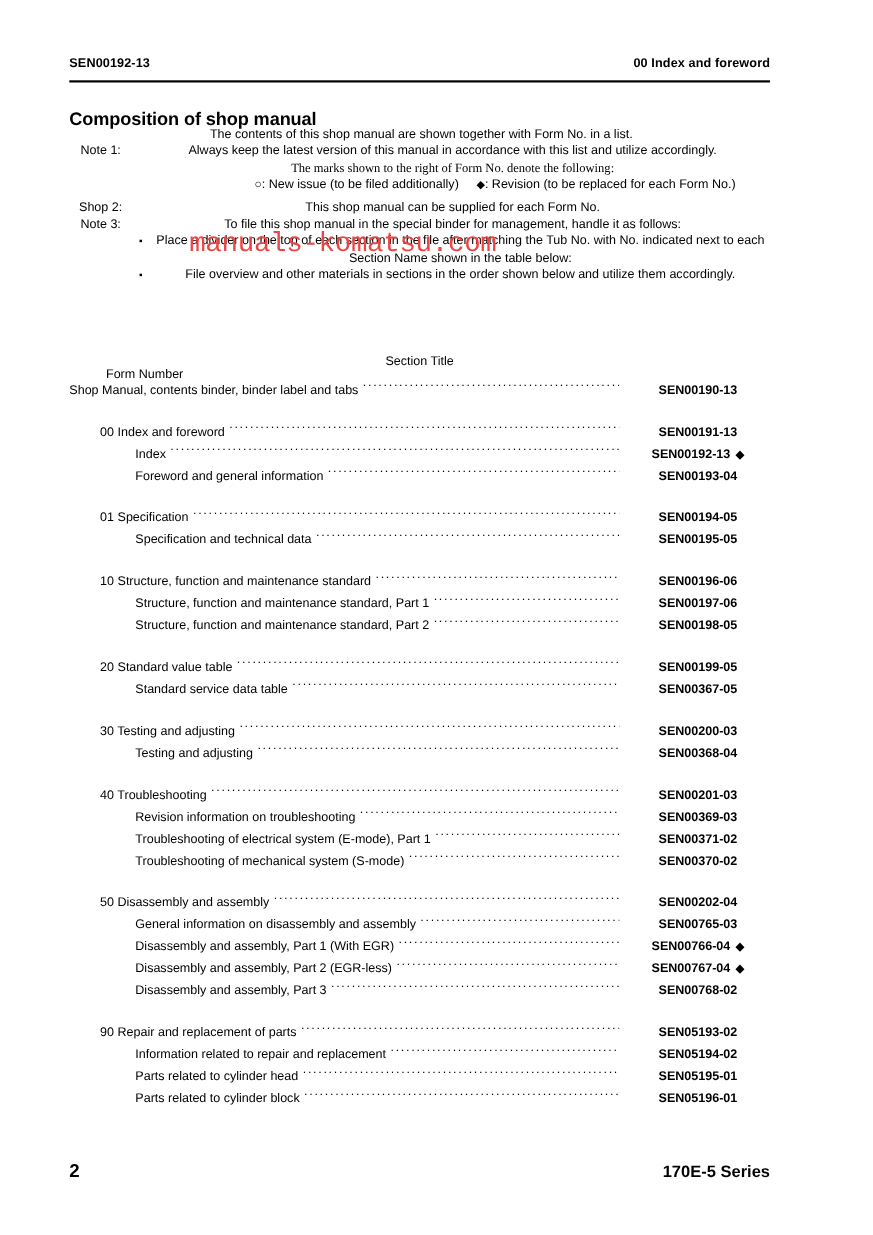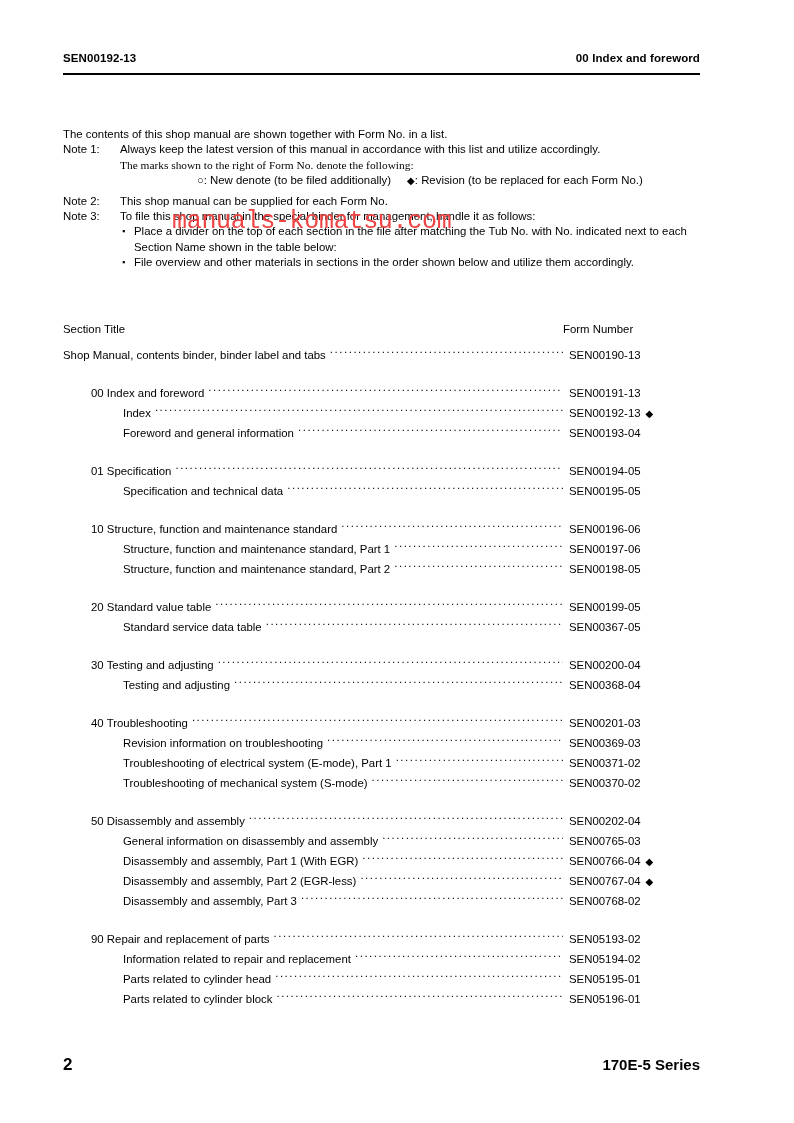--- a/index.html
+++ b/index.html
@@ -10,20 +10,21 @@
   body {
     font-family: "Liberation Sans", sans-serif;
     color: #000000;
   }
   #page {
     position: relative;
     width: 794px;
     height: 1123px;
     background: #ffffff;
     overflow: hidden;
+    text-align: center;
   }
 
   
   .header {
     position: absolute;
     left: 63px;
     top: 52px;
     width: 637px;
     display: flex;
     justify-content: space-between;
@@ -48,21 +49,21 @@
     top: 100px;
     font-size: 16.5px;
     font-weight: bold;
     letter-spacing: -0.1px;
   }
 
   
   .intro {
     position: absolute;
     left: 63px;
-    top: 127px;
+    top: 115px;
     width: 640px;
     font-size: 11.4px;
     line-height: 15.4px;
   }
   .intro-line {
     white-space: nowrap;
   }
   .note-row {
     display: flex;
     align-items: flex-start;
@@ -128,20 +129,21 @@
     position: absolute;
     left: 63px;
     top: 323px;
     width: 637px;
     font-size: 11.4px;
   }
   .toc-head {
     display: flex;
     margin-bottom: 0;
     height: 22px;
+    flex-direction: column;
   }
   .toc-head .col-title { flex: 1 1 auto; }
   .toc-head .col-form {
     flex: 0 0 137px;
     width: 137px;
   }
 
   .toc-row {
     display: flex;
     align-items: baseline;
@@ -167,20 +169,21 @@
     letter-spacing: 1.55px;
     font-size: 11.4px;
     color: #000;
     white-space: nowrap;
   }
   .toc-row .form {
     flex: 0 0 137px;
     width: 137px;
     padding-left: 6px;
     box-sizing: border-box;
+    font-weight: bold;
   }
   .toc-row .mark {
     display: inline-block;
     font-size: 10px;
     padding-left: 5px;
   }
 
   .lvl-0 { padding-left: 0px; }
   .lvl-1 { padding-left: 28px; }
   .lvl-2 { padding-left: 60px; }
@@ -210,39 +213,40 @@
 <body>
 
 <div id="page">
 
   <div class="header">
     <span>SEN00192-13</span>
     <span>00 Index and foreword</span>
   </div>
   <div class="header-rule"></div>
 
+  <div class="doc-title">Composition of shop manual</div>
 
   <div class="intro">
 
     <div class="intro-line">The contents of this shop manual are shown together with Form No. in a list.</div>
 
     <div class="note-row">
       <span class="note-label">Note 1:</span>
       <span class="note-body">Always keep the latest version of this manual in accordance with this list and utilize accordingly.</span>
     </div>
     <div class="note-indent">The marks shown to the right of Form No. denote the following:</div>
 
     <div class="legend-row">
-      <span class="legend-sym-open">○</span><span>:  New denote (to be filed additionally)</span><span class="legend-gap"></span><span class="legend-sym-filled">◆</span><span>:  Revision (to be replaced for each Form No.)</span>
+      <span class="legend-sym-open">○</span><span>:  New issue (to be filed additionally)</span><span class="legend-gap"></span><span class="legend-sym-filled">◆</span><span>:  Revision (to be replaced for each Form No.)</span>
     </div>
 
     <div class="spacer-sm"></div>
 
     <div class="note-row">
-      <span class="note-label">Note 2:</span>
+      <span class="note-label">Shop 2:</span>
       <span class="note-body">This shop manual can be supplied for each Form No.</span>
     </div>
 
     <div class="note-row">
       <span class="note-label">Note 3:</span>
       <span class="note-body">To file this shop manual in the special binder for management, handle it as follows:</span>
     </div>
 
     <div class="bullet-row">
       <span class="bullet-mark">▪</span>
@@ -318,21 +322,21 @@
         </div>
         <div class="toc-row lvl-2">
           <span class="label">Standard service data table</span>
           <span class="leader"></span>
           <span class="form">SEN00367-05</span>
         </div>
         <div class="group-gap"></div>
         <div class="toc-row lvl-1">
           <span class="label">30 Testing and adjusting</span>
           <span class="leader"></span>
-          <span class="form">SEN00200-04</span>
+          <span class="form">SEN00200-03</span>
         </div>
         <div class="toc-row lvl-2">
           <span class="label">Testing and adjusting</span>
           <span class="leader"></span>
           <span class="form">SEN00368-04</span>
         </div>
         <div class="group-gap"></div>
         <div class="toc-row lvl-1">
           <span class="label">40 Troubleshooting</span>
           <span class="leader"></span>

